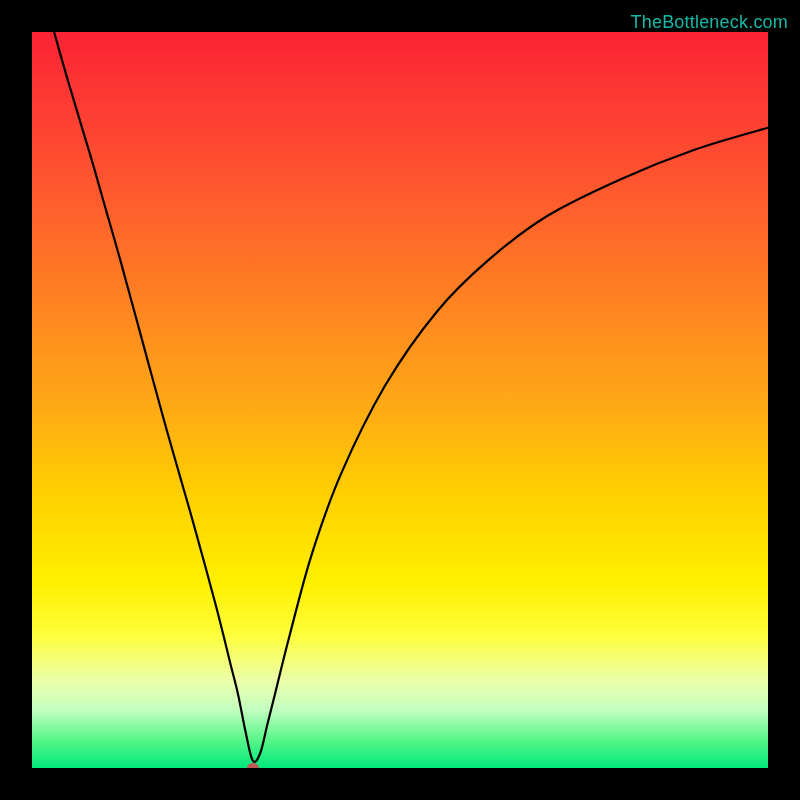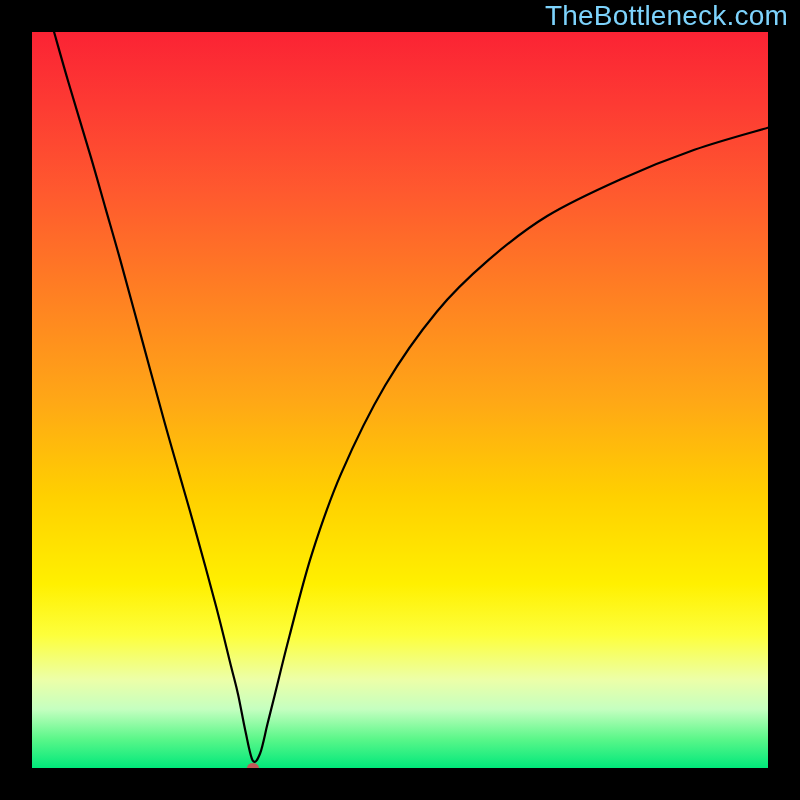--- a/index.html
+++ b/index.html
@@ -12,24 +12,24 @@
     font-family: Arial, Helvetica, sans-serif;
   }
   .frame {
     position: relative;
     width: 800px;
     height: 800px;
     background: #000;
   }
   .watermark {
     position: absolute;
-    top: 0;
+    top: 12px;
     right: 12px;
-    color: #7dd3fc;
-    font-size: 28px;
+    color: #14b8a6;
+    font-size: 18px;
     letter-spacing: 0.2px;
     z-index: 10;
   }
   .plot-area {
     position: absolute;
     left: 32px;
     top: 32px;
     width: 736px;   
     height: 736px;
     overflow: hidden;

